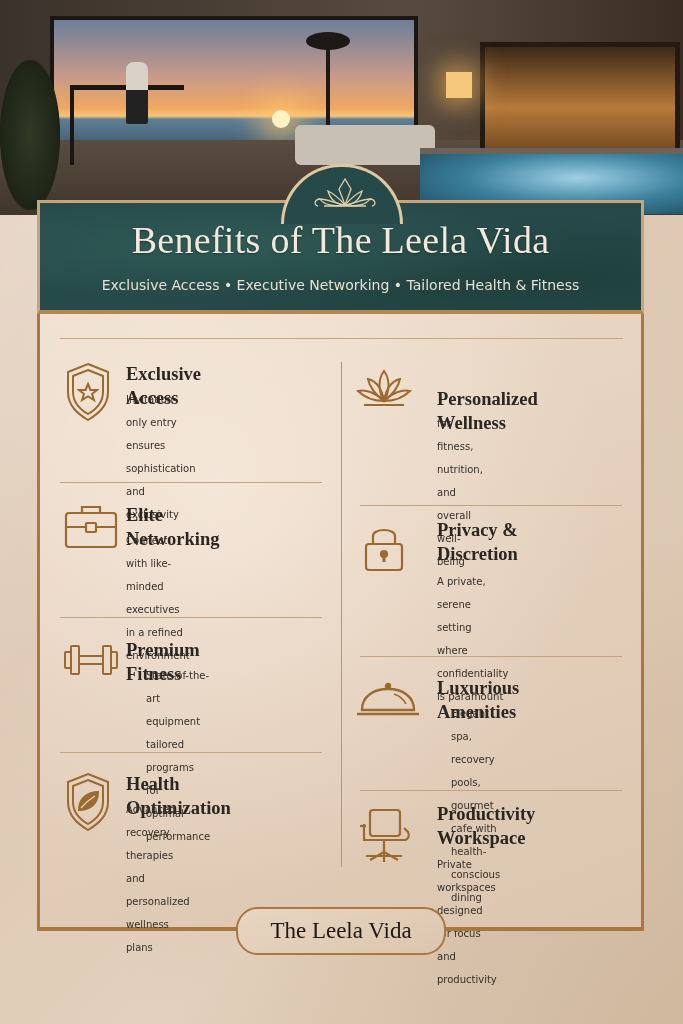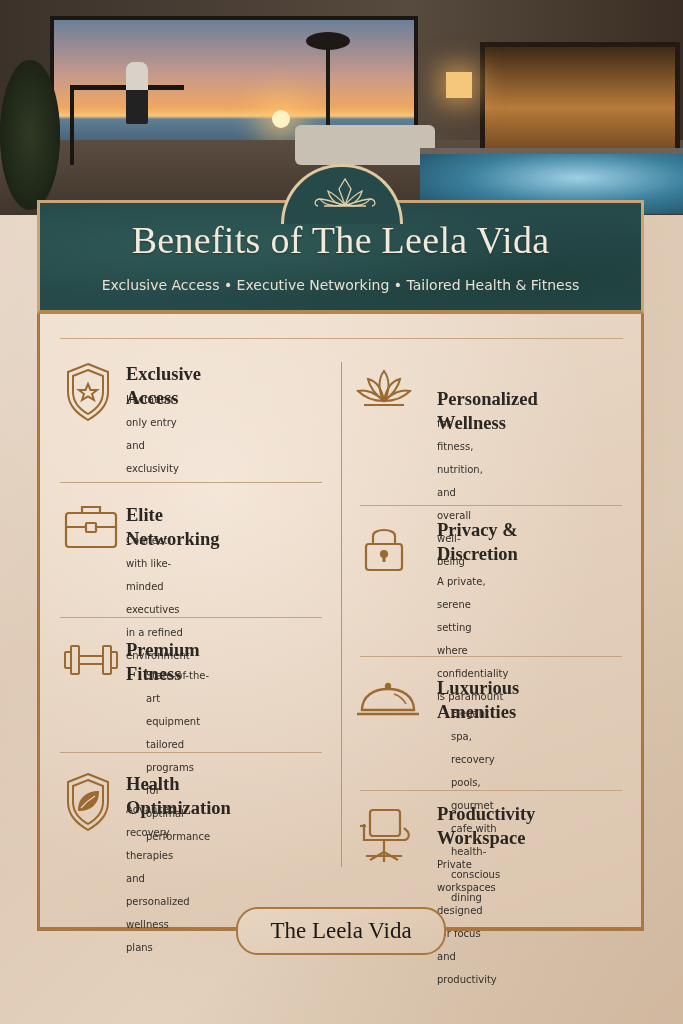--- a/index.html
+++ b/index.html
@@ -136,20 +136,21 @@
 
 <div class="item" style="left:64px; top:362px;">
   <svg class="icon" width="48" height="60" viewBox="0 0 48 60" fill="none" stroke="#9a6a30" stroke-width="2">
     <path d="M24 2 L44 10 L44 30 C44 44 34 52 24 58 C14 52 4 44 4 30 L4 10 Z"></path>
     <path d="M24 8 L39 14 L39 30 C39 41 31 48 24 52 C17 48 9 41 9 30 L9 14 Z"></path>
     <path d="M24 22 L26.5 28 L33 28 L28 32 L30 38 L24 34.5 L18 38 L20 32 L15 28 L21.5 28 Z"></path>
   </svg>
   <div class="heading" style="left:62px; top:0;">Exclusive Access</div>
   <div class="desc" style="left:62px; top:26px;">
     <div>Invitation-only entry</div>
+    <div>ensures sophistication</div>
     <div>and exclusivity</div>
   </div>
 </div>
 <div class="sep" style="left:60px; top:482px; width:262px;"></div>
 
 <div class="item" style="left:64px; top:503px;">
   <svg class="icon" width="54" height="48" viewBox="0 0 54 48" fill="none" stroke="#9a6a30" stroke-width="2.2">
     <rect x="2" y="10" width="50" height="34" rx="3"></rect>
     <path d="M18 10 L18 4 L36 4 L36 10"></path>
     <path d="M2 24 L22 24 M32 24 L52 24"></path>

